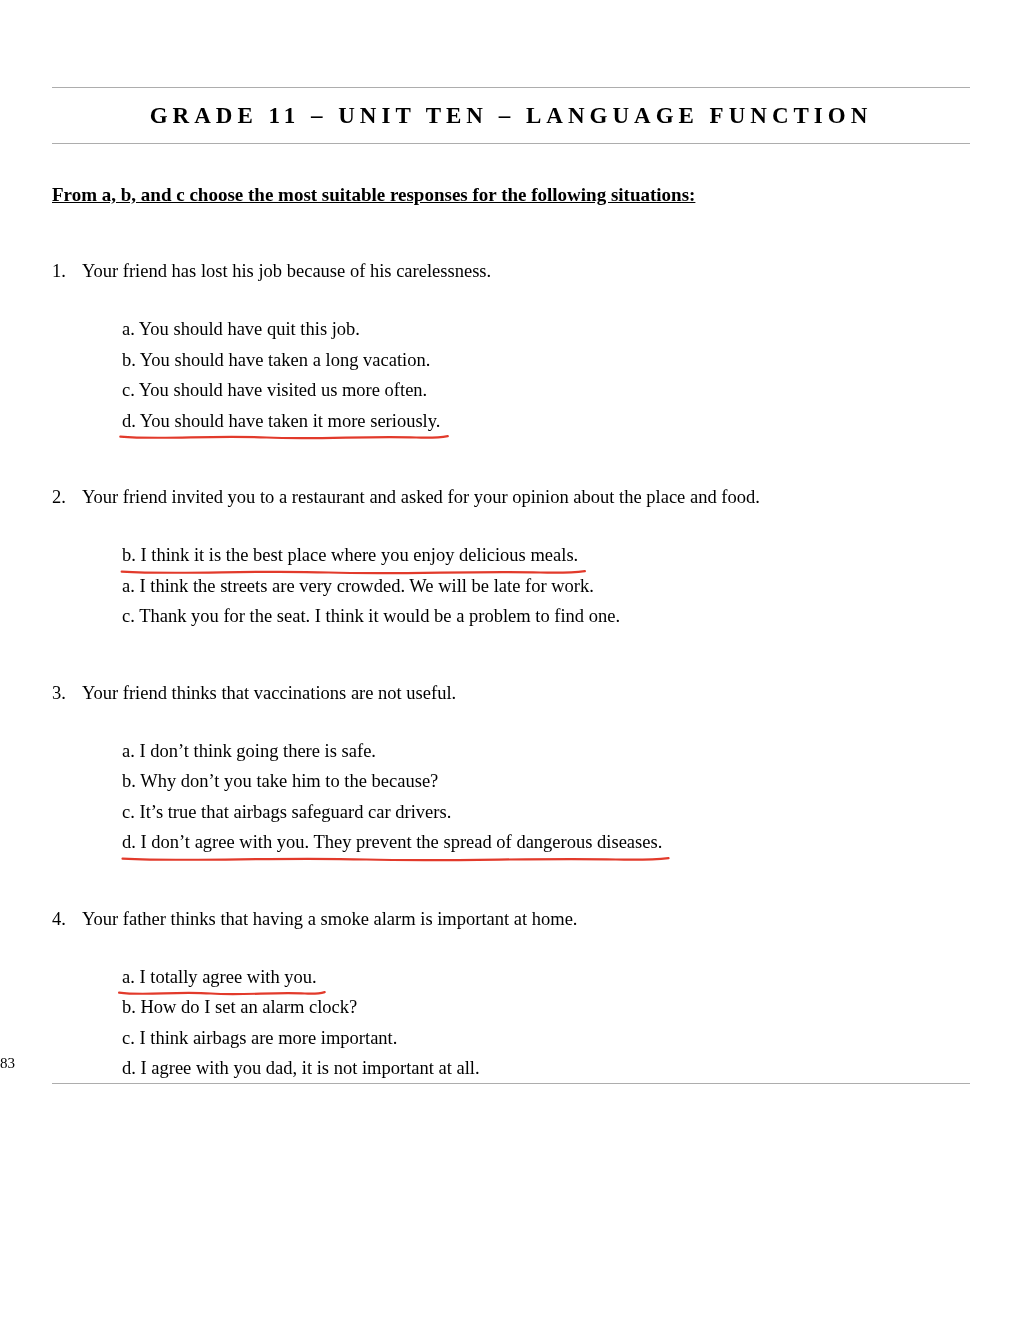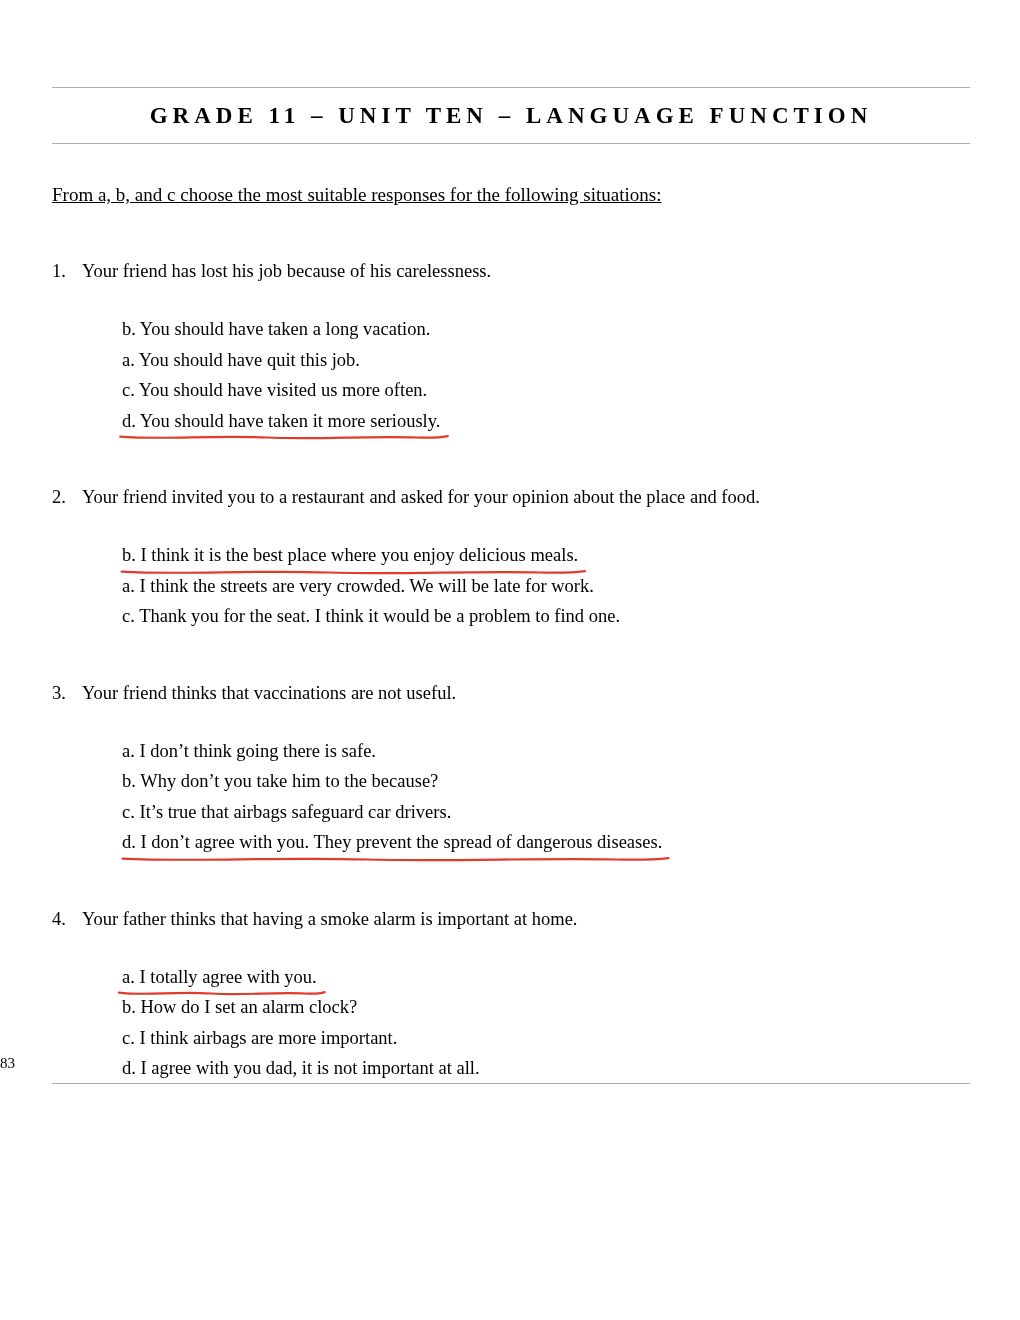--- a/index.html
+++ b/index.html
@@ -28,21 +28,21 @@
     padding: 15px 0 14px 0;
     text-align: center;
     font-size: 23px;
     font-weight: 700;
     letter-spacing: 5px;
     white-space: nowrap;
   }
   .instructions {
     margin: 40px 0 0 0;
     font-size: 19px;
-    font-weight: 400;
+    font-weight: 700;
     text-decoration: underline;
   }
   .question { margin-top: 34px; font-size: 18.5px; }
   .question.first { margin-top: 52px; }
   .q-prompt { line-height: 26px; margin-top: 48px; }
   .q-num { display: inline-block; width: 30px; }
   .options { margin: 30px 0 0 70px; }
   .option { line-height: 30.5px; white-space: nowrap; }
   .option-line { position: relative; display: inline-block; }
   .scribble {
@@ -81,24 +81,24 @@
     <div class="rule"></div>
 
     <p class="instructions">From a, b, and c choose the most suitable responses for the following situations:</p>
 
     <div class="question first">
       <div class="q-prompt">
         <span class="q-num">1.</span><span>Your friend has lost his job because of his carelessness.</span>
       </div>
       <div class="options">
         <div class="option">
-          <span class="option-line"><span>b.</span> <span>You should have taken a long vacation.</span></span>
+          <span class="option-line"><span>a.</span> <span>You should have quit this job.</span></span>
         </div>
         <div class="option">
-          <span class="option-line"><span>a.</span> <span>You should have quit this job.</span></span>
+          <span class="option-line"><span>b.</span> <span>You should have taken a long vacation.</span></span>
         </div>
         <div class="option">
           <span class="option-line"><span>c.</span> <span>You should have visited us more often.</span></span>
         </div>
         <div class="option">
           <span class="option-line"><span>d.</span> <span>You should have taken it more seriously.</span><svg class="scribble" viewBox="0 0 100 12" preserveAspectRatio="none">
                 <path d="M1,5 C14,9 28,3 45,6 C60,8.5 76,4 90,6 C94,6.5 98,5.5 99.5,4.5" fill="none" stroke="#e23a2b" stroke-width="2.2" stroke-linecap="round" vector-effect="non-scaling-stroke"></path>
               </svg></span>
         </div>
       </div>

